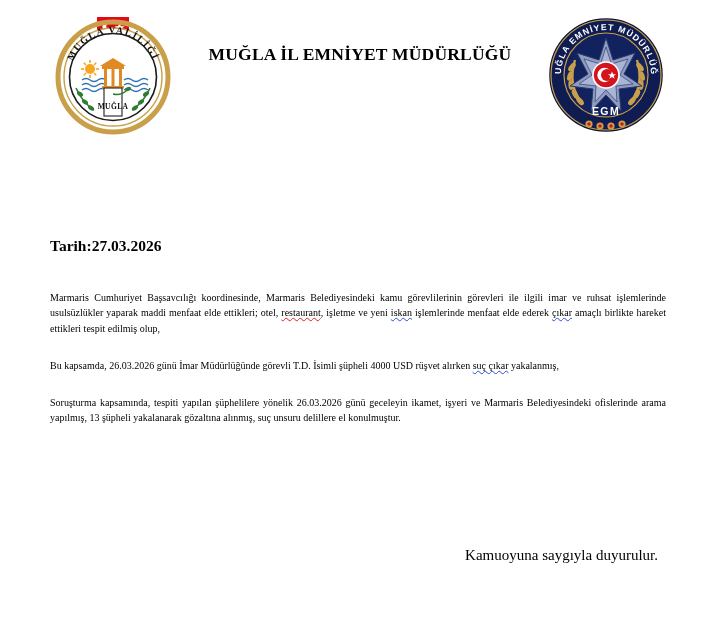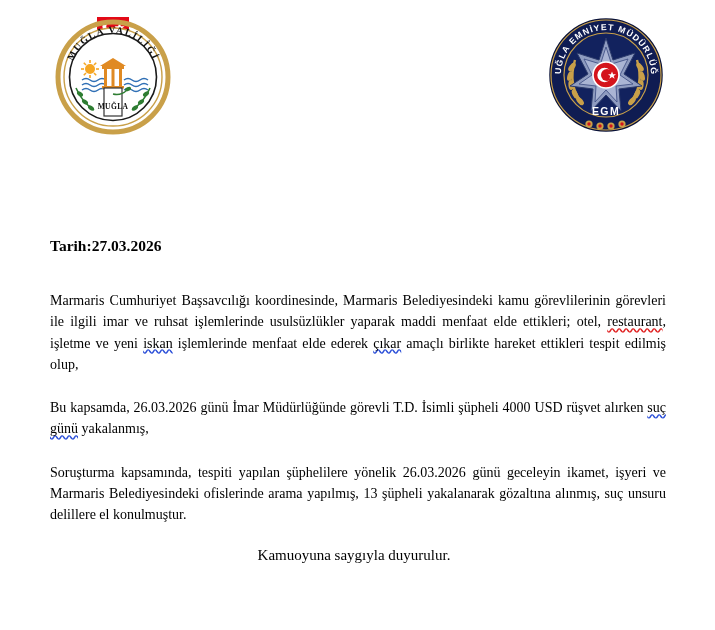--- a/index.html
+++ b/index.html
@@ -71,21 +71,21 @@
     top: 236px;
     width: 616px;
   }
   #date-line {
     font-weight: bold;
     font-size: 15.5px;
     margin: 0 0 34px 0;
     line-height: 1.3;
   }
   .para {
-    font-size: 14px;
+    font-size: 10px;
     line-height: 1.52;
     text-align: justify;
     text-justify: inter-word;
     margin: 0 0 22px 0;
     hyphens: none;
   }
   .para:last-of-type { margin-bottom: 8px; }
 
   
   .sq-red {
@@ -97,21 +97,21 @@
     text-decoration: underline wavy #2b4fd8;
     text-decoration-skip-ink: none;
     text-underline-offset: 1px;
   }
 
   #closing {
     position: absolute;
     left: 50px;
     top: 544px;
     width: 616px;
-    text-align: center;
+    text-align: right;
     font-size: 15px;
     line-height: 1.5;
   }
   #closing span { padding-right: 8px; }
 </style>
 </head>
 <body>
 
 <div id="header">
 
@@ -239,27 +239,28 @@
           <circle cx="55" cy="112" r="1.7" fill="#d4141c"></circle>
         <circle cx="66" cy="112" r="3.6" fill="#c9a049"></circle>
           <circle cx="66" cy="112" r="1.7" fill="#d4141c"></circle>
         <circle cx="77" cy="110" r="3.6" fill="#c9a049"></circle>
           <circle cx="77" cy="110" r="1.7" fill="#d4141c"></circle>
       </g>
     </svg>
   </div>
 
   <div id="title-block">
+    <div class="doc-title" id="title-line1">MUĞLA İL EMNİYET MÜDÜRLÜĞÜ</div>
   </div>
 </div>
 
 <div id="doc-body">
   <div id="date-line">Tarih:27.03.2026</div>
   <div id="paragraphs">
       <div class="para">Marmaris Cumhuriyet Başsavcılığı koordinesinde, Marmaris Belediyesindeki kamu görevlilerinin görevleri ile ilgili imar ve ruhsat işlemlerinde usulsüzlükler yaparak maddi menfaat elde ettikleri; otel, <span class="sq-red">restaurant</span>, işletme ve yeni <span class="sq-blue">iskan</span> işlemlerinde menfaat elde ederek <span class="sq-blue">çıkar</span> amaçlı birlikte hareket ettikleri tespit edilmiş olup,</div>
-      <div class="para">Bu kapsamda, 26.03.2026 günü İmar Müdürlüğünde görevli T.D. İsimli şüpheli 4000 USD rüşvet alırken <span class="sq-blue">suç günü</span> yakalanmış,</div>
+      <div class="para">Bu kapsamda, 26.03.2026 günü İmar Müdürlüğünde görevli T.D. İsimli şüpheli 4000 USD rüşvet alırken <span class="sq-blue">suç çıkar</span> yakalanmış,</div>
       <div class="para">Soruşturma kapsamında, tespiti yapılan şüphelilere yönelik 26.03.2026 günü geceleyin ikamet, işyeri ve Marmaris Belediyesindeki ofislerinde arama yapılmış, 13 şüpheli yakalanarak gözaltına alınmış, suç unsuru delillere el konulmuştur.</div>
     </div>
 </div>
 
 <div id="closing">
   <span>Kamuoyuna saygıyla duyurulur.</span>
 </div>
 
 </body></html>

